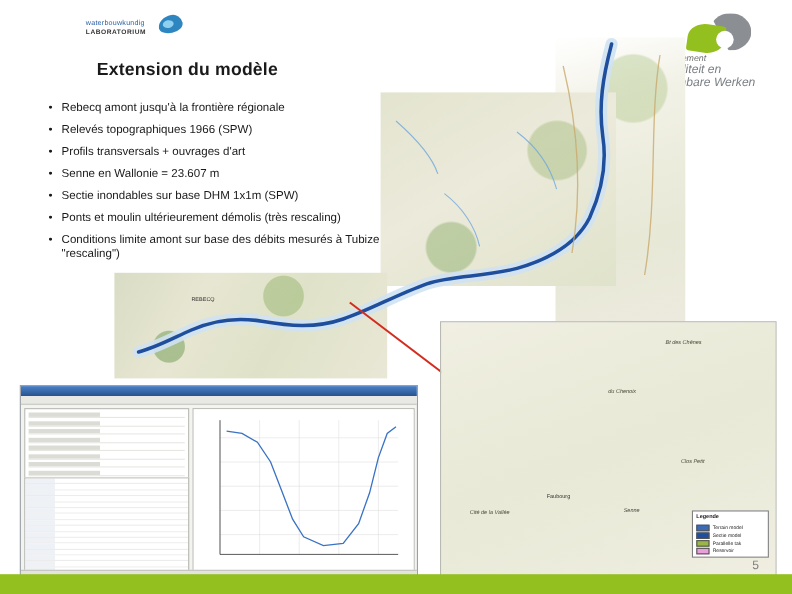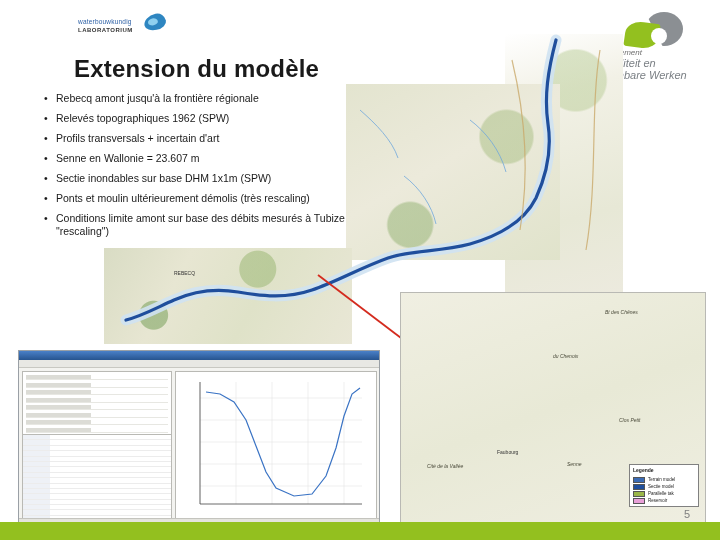--- a/index.html
+++ b/index.html
@@ -108,23 +108,23 @@
     font-style: italic;
     color: #7a7f84;
     line-height: 12px;
     margin-left: 4px;
     white-space: nowrap;
   }
 
   
   .title {
     position: absolute;
-    left: 74px;
+    left: 88px;
     top: 55px;
-    font-size: 24px;
+    font-size: 16px;
     font-weight: bold;
     color: #1a1a1a;
     letter-spacing: .2px;
   }
 
   
   .bullets {
     position: absolute;
     left: 44px;
     top: 92px;
@@ -321,25 +321,25 @@
 
   <div class="title">Extension du modèle</div>
 
   <div class="bullets">
     <div class="bullet">
       <span class="dot">•</span>
       <span class="btxt">Rebecq amont jusqu'à la frontière régionale</span>
     </div>
     <div class="bullet">
       <span class="dot">•</span>
-      <span class="btxt">Relevés topographiques 1962 (SPW)</span>
-    </div>
-    <div class="bullet">
-      <span class="dot">•</span>
-      <span class="btxt">Profils transversals + incertain d'art</span>
+      <span class="btxt">Relevés topographiques 1966 (SPW)</span>
+    </div>
+    <div class="bullet">
+      <span class="dot">•</span>
+      <span class="btxt">Profils transversals + ouvrages d'art</span>
     </div>
     <div class="bullet">
       <span class="dot">•</span>
       <span class="btxt">Senne en Wallonie = 23.607 m</span>
     </div>
     <div class="bullet">
       <span class="dot">•</span>
       <span class="btxt">Sectie inondables sur base DHM 1x1m (SPW)</span>
     </div>
     <div class="bullet">

